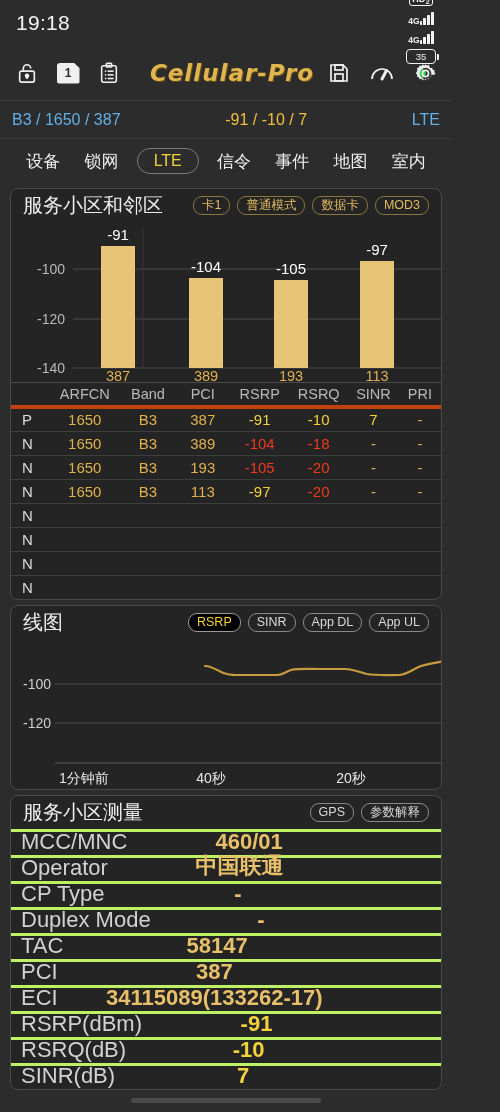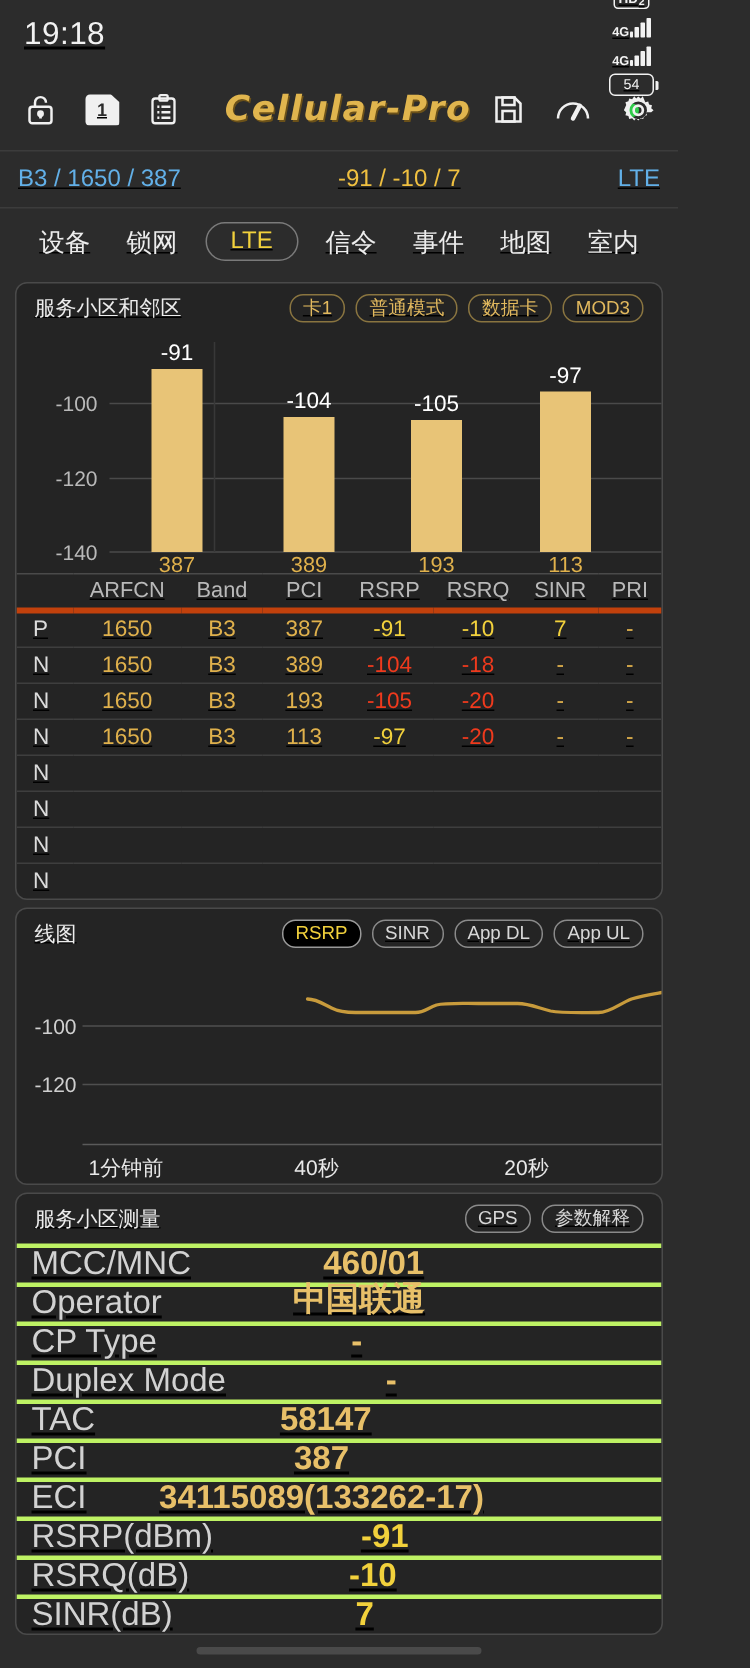--- a/index.html
+++ b/index.html
@@ -2,21 +2,21 @@
 <html><head>
 <meta charset="utf-8">
 <style>
   * { margin:0; padding:0; box-sizing:border-box; }
   html,body {
     width:500px; height:1112px;
     background:#2c2c2c;
     font-family:"Liberation Sans", sans-serif;
     overflow:hidden;
   }
-  .phone { width:452px; height:1112px; position:relative; background:#2c2c2c;text-decoration:underline; }
+  .phone { width:452px; height:1112px; position:relative; background:#2c2c2c; }
 
   
   .statusbar{
     height:46px; display:flex; align-items:center;
     padding:0 16px; color:#f2f2f2;
   }
   .clock{ font-size:21px; letter-spacing:.3px; }
   .sb-right{ margin-left:auto; display:flex; align-items:center; gap:5px;flex-direction:column; }
   .sb-icon{ display:flex; align-items:center; }
   .hdbox{
@@ -81,21 +81,21 @@
   }
 
   
   .panel{
     margin:5px 10px 0 10px; background:#242424;
     border:1px solid #4a4a4a; border-radius:8px; overflow:hidden;
   }
   .panel-head{
     display:flex; align-items:center; height:33px; padding:0 12px;
   }
-  .panel-title{ font-size:14px; color:#ededed; }
+  .panel-title{ font-size:20px; color:#ededed; }
   .chips{ margin-left:auto; display:flex; gap:7px; }
   .chip{
     border:1px solid #8a7540; border-radius:9px; color:#e2b95e;
     font-size:12.5px; padding:2px 8px; line-height:13px;
   }
   .chip.sel{ background:#000; color:#f2d13c; border-color:#9a9a9a; }
   .chip.plain{ border-color:#8a8a8a; color:#d8d8d8; }
 
   
   .barchart{ position:relative; height:160px; margin:0 4px; }
@@ -163,21 +163,21 @@
       <div class="sigwrap">
         <span class="gtag">4G</span>
         <span class="sig">
             <i></i>
             <i></i>
             <i></i>
             <i></i>
           </span>
       </div>
       <div class="battery">
-        <span>54</span>
+        <span>35</span>
       </div>
       <div class="greendot"></div>
     </div>
   </div>
 
   <div class="appbar">
     <div class="left">
       <div class="hicon">
         <svg width="22" height="24" viewBox="0 0 24 24" fill="none" stroke="#f0f0f0" stroke-width="1.8">
           <rect x="4" y="10" width="16" height="12" rx="2"></rect>

